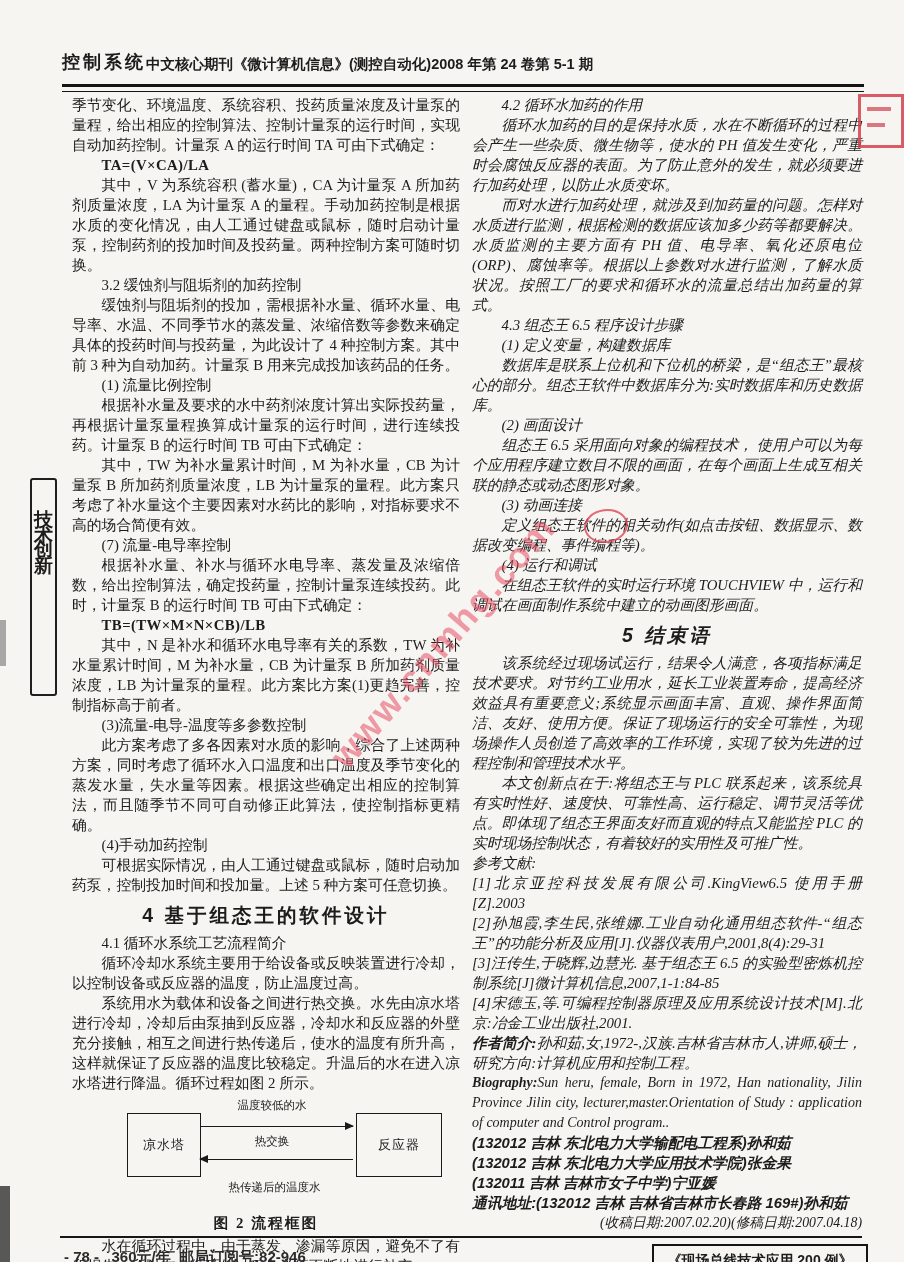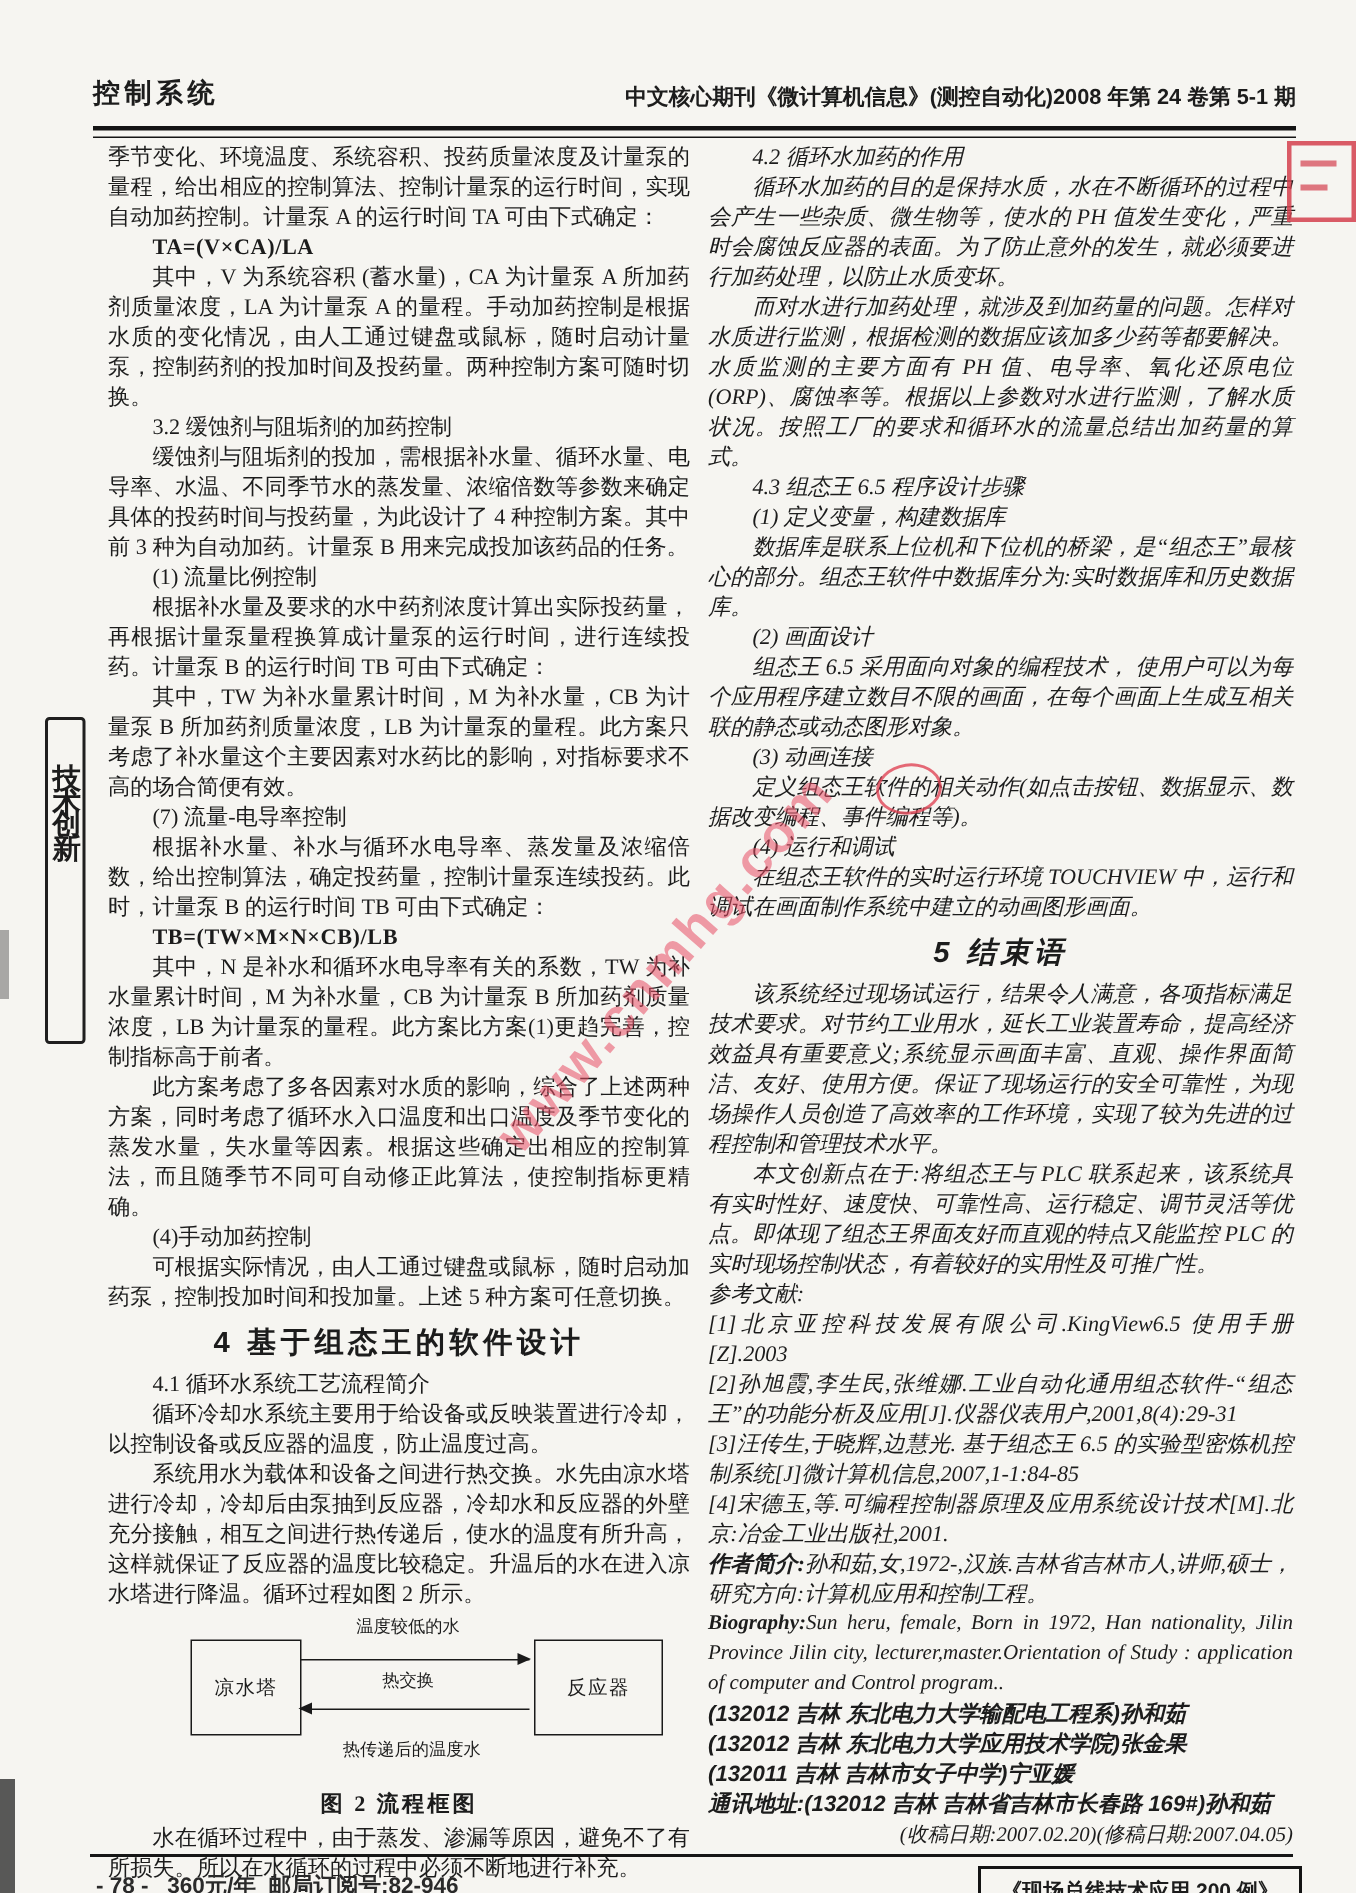--- a/index.html
+++ b/index.html
@@ -1,20 +1,20 @@
 <!DOCTYPE html>
 <html><head>
 <meta charset="utf-8">
 <style>
   html,body{margin:0;padding:0;background:#d8d6d0;}
   .page{position:relative;width:904px;height:1262px;margin:0 auto;background:#f6f5f1;
         overflow:hidden;color:#1c1c1c;font-family:"Liberation Serif","DejaVu Serif",serif;}
   
   .header{position:absolute;left:62px;top:50px;width:802px;display:flex;
-          justify-content:space-between;align-items:flex-end;}
+          align-items:flex-end;}
   .section-label{font-family:"Liberation Sans","DejaVu Sans",sans-serif;font-weight:bold;
           font-size:18px;letter-spacing:3px;}
   .journal-line{font-family:"Liberation Sans","DejaVu Sans",sans-serif;font-weight:bold;font-size:14.5px;}
   .head-rule{position:absolute;left:62px;top:84px;width:802px;height:4px;
           border-top:3px solid #141414;border-bottom:1.5px solid #141414;}
   
   .col{position:absolute;top:95px;width:388px;font-size:14.8px;line-height:20px;}
   .col-left{left:72px;}
   .col-right{left:472px;width:390px;font-style:italic;}
   .blk{margin:0;}
@@ -96,20 +96,21 @@
         <div class="blk para">其中，V 为系统容积 (蓄水量)，CA 为计量泵 A 所加药剂质量浓度，LA 为计量泵 A 的量程。手动加药控制是根据水质的变化情况，由人工通过键盘或鼠标，随时启动计量泵，控制药剂的投加时间及投药量。两种控制方案可随时切换。</div>
         <div class="blk sub">3.2 缓蚀剂与阻垢剂的加药控制</div>
         <div class="blk para">缓蚀剂与阻垢剂的投加，需根据补水量、循环水量、电导率、水温、不同季节水的蒸发量、浓缩倍数等参数来确定具体的投药时间与投药量，为此设计了 4 种控制方案。其中前 3 种为自动加药。计量泵 B 用来完成投加该药品的任务。</div>
         <div class="blk sub">(1) 流量比例控制</div>
         <div class="blk para">根据补水量及要求的水中药剂浓度计算出实际投药量，再根据计量泵量程换算成计量泵的运行时间，进行连续投药。计量泵 B 的运行时间 TB 可由下式确定：</div>
         <div class="blk para">其中，TW 为补水量累计时间，M 为补水量，CB 为计量泵 B 所加药剂质量浓度，LB 为计量泵的量程。此方案只考虑了补水量这个主要因素对水药比的影响，对指标要求不高的场合简便有效。</div>
         <div class="blk sub">(7) 流量-电导率控制</div>
         <div class="blk para">根据补水量、补水与循环水电导率、蒸发量及浓缩倍数，给出控制算法，确定投药量，控制计量泵连续投药。此时，计量泵 B 的运行时间 TB 可由下式确定：</div>
         <div class="blk formula">TB=(TW×M×N×CB)/LB</div>
         <div class="blk para">其中，N 是补水和循环水电导率有关的系数，TW 为补水量累计时间，M 为补水量，CB 为计量泵 B 所加药剂质量浓度，LB 为计量泵的量程。此方案比方案(1)更趋完善，控制指标高于前者。</div>
+        <div class="blk sub">(3)流量-电导-温度等多参数控制</div>
         <div class="blk para">此方案考虑了多各因素对水质的影响，综合了上述两种方案，同时考虑了循环水入口温度和出口温度及季节变化的蒸发水量，失水量等因素。根据这些确定出相应的控制算法，而且随季节不同可自动修正此算法，使控制指标更精确。</div>
         <div class="blk sub">(4)手动加药控制</div>
         <div class="blk para">可根据实际情况，由人工通过键盘或鼠标，随时启动加药泵，控制投加时间和投加量。上述 5 种方案可任意切换。</div>
         <div class="blk h1">4 基于组态王的软件设计</div>
         <div class="blk sub">4.1 循环水系统工艺流程简介</div>
         <div class="blk para">循环冷却水系统主要用于给设备或反映装置进行冷却，以控制设备或反应器的温度，防止温度过高。</div>
         <div class="blk para">系统用水为载体和设备之间进行热交换。水先由凉水塔进行冷却，冷却后由泵抽到反应器，冷却水和反应器的外壁充分接触，相互之间进行热传递后，使水的温度有所升高，这样就保证了反应器的温度比较稳定。升温后的水在进入凉水塔进行降温。循环过程如图 2 所示。</div>
       </div>
 
     <div class="figure">
@@ -153,21 +154,21 @@
         <div class="blk ref">[1]北京亚控科技发展有限公司.KingView6.5 使用手册[Z].2003</div>
         <div class="blk ref">[2]孙旭霞,李生民,张维娜.工业自动化通用组态软件-“组态王”的功能分析及应用[J].仪器仪表用户,2001,8(4):29-31</div>
         <div class="blk ref">[3]汪传生,于晓辉,边慧光. 基于组态王 6.5 的实验型密炼机控制系统[J]微计算机信息,2007,1-1:84-85</div>
         <div class="blk ref">[4]宋德玉,等.可编程控制器原理及应用系统设计技术[M].北京:冶金工业出版社,2001.</div>
         <div class="blk ref"><b>作者简介:</b>孙和茹,女,1972-,汉族.吉林省吉林市人,讲师,硕士，研究方向:计算机应用和控制工程。</div>
         <div class="blk ref en"><b>Biography:</b>Sun heru,  female,  Born in 1972,  Han nationality, Jilin Province Jilin city,  lecturer,master.Orientation of Study : application of computer and Control program..</div>
         <div class="blk affil">(132012 吉林 东北电力大学输配电工程系)孙和茹</div>
         <div class="blk affil">(132012 吉林 东北电力大学应用技术学院)张金果</div>
         <div class="blk affil">(132011 吉林 吉林市女子中学)宁亚媛</div>
         <div class="blk affil">通讯地址:(132012 吉林 吉林省吉林市长春路 169#)孙和茹</div>
-        <div class="blk dates">(收稿日期:2007.02.20)(修稿日期:2007.04.05)</div>
+        <div class="blk dates">(收稿日期:2007.02.20)(修稿日期:2007.04.18)</div>
       </div>
   </div>
 
   <div class="watermark">www.cnmhg.com</div>
   <div class="red-circle"></div>
   <div class="red-stamp">
       <i class="s1"></i>
       <i class="s2"></i>
     </div>
 

